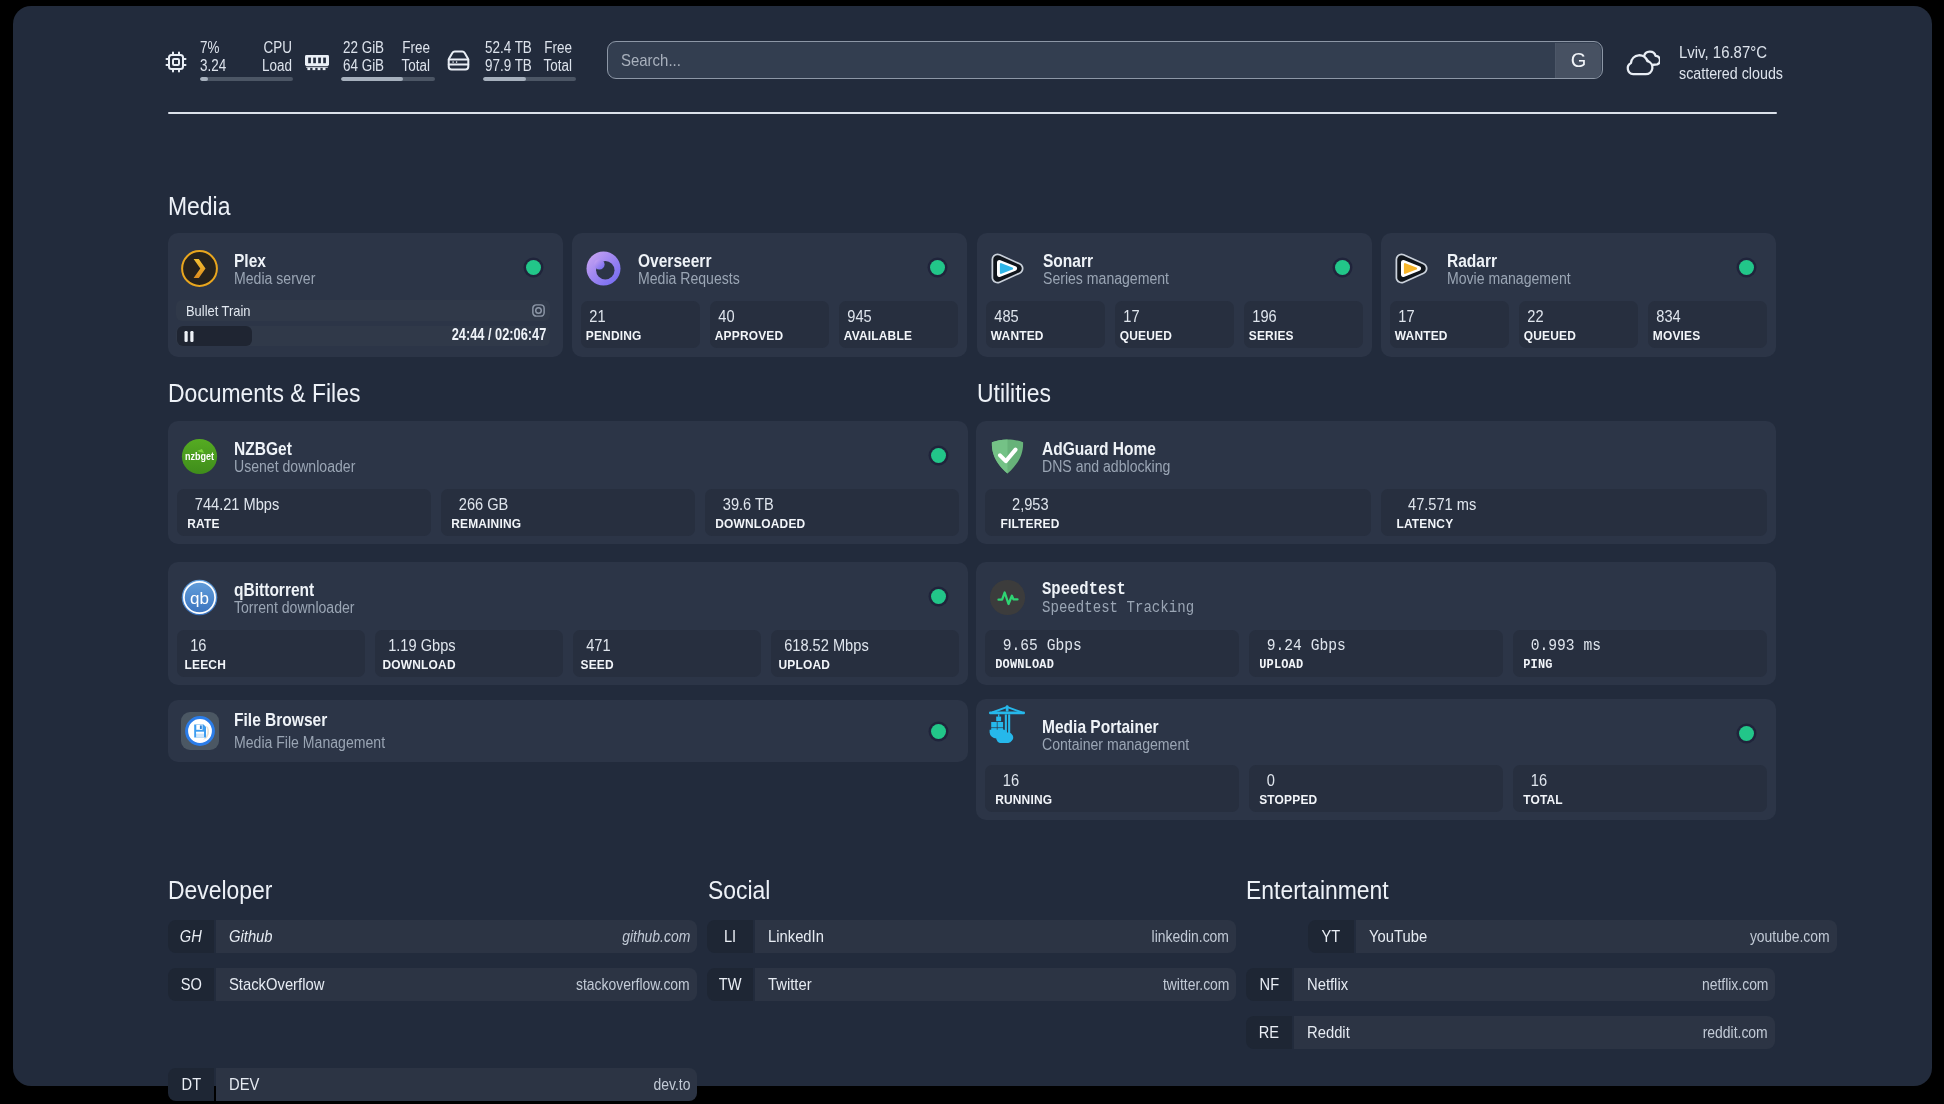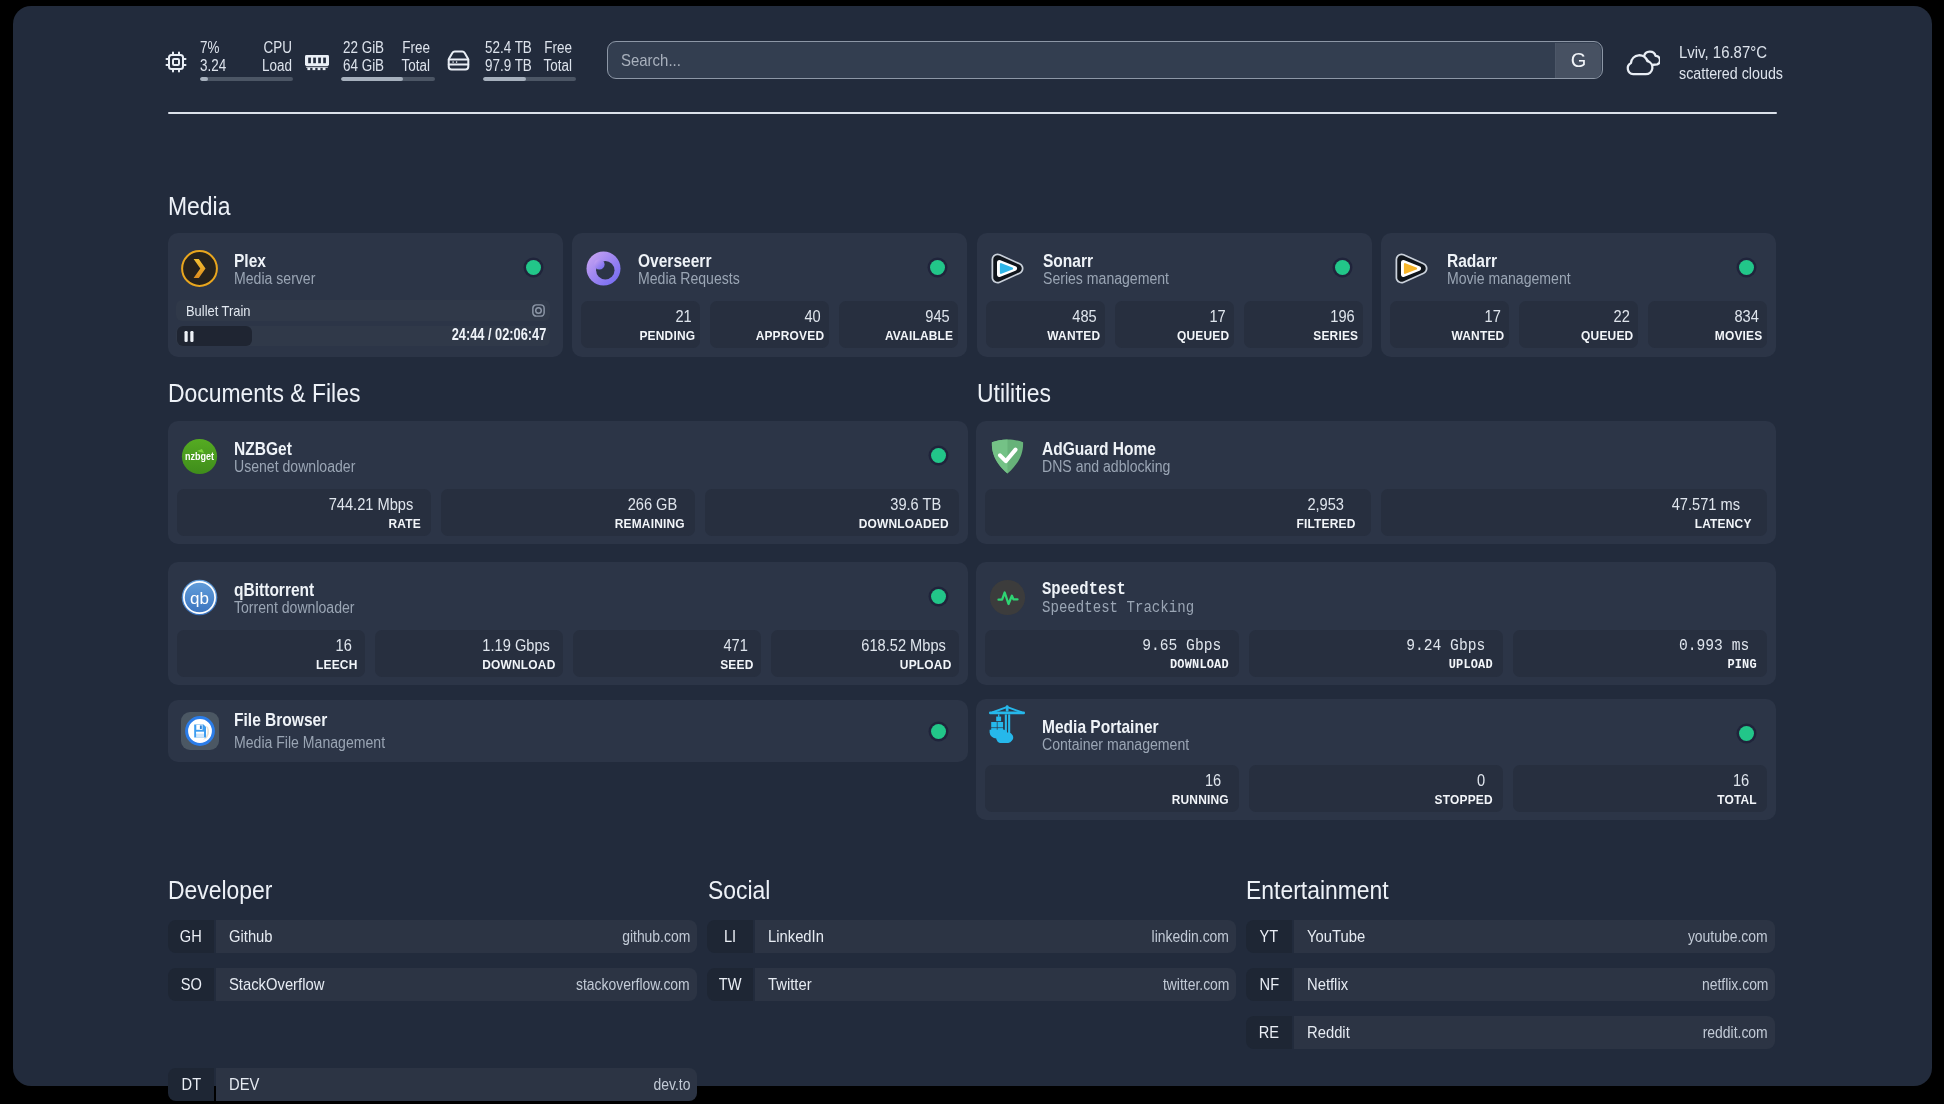--- a/index.html
+++ b/index.html
@@ -15,21 +15,21 @@
 
   
   .card { position:absolute; background:#2c3547; border-radius:10px; }
   .cicon { position:absolute; left:13px; top:17px; width:37px; height:37px; }
   .t1 { position:absolute; left:66px; top:15.5px; font-size:18.5px; font-weight:600; color:#eef2f7; line-height:24px;
     transform:scaleX(0.84); transform-origin:0 0; white-space:nowrap; }
   .t2 { position:absolute; left:66px; top:36px; font-size:16px; color:#9aa5b4; line-height:20px;
     transform:scaleX(0.88); transform-origin:0 0; white-space:nowrap; }
   .dot { position:absolute; width:15px; height:15px; border-radius:50%; background:#22c689; right:22px; top:27px; box-shadow:0 0 0 2.5px rgba(18,16,44,0.45); }
   .stats { position:absolute; left:9px; right:9px; top:68px; height:47px; display:flex; gap:10px; }
-  .stat { flex:1; background:#272f3f; border-radius:7px; text-align:right; padding-top:5px; }
+  .stat { flex:1; background:#272f3f; border-radius:7px; text-align:left; padding-top:5px; }
   .stat .v { font-size:17px; color:#dfe5ed; line-height:21px; transform:scaleX(0.86); transform-origin:50% 0; white-space:nowrap; }
   .stat .l { font-size:13px; font-weight:700; color:#f2f5f9; line-height:17px; letter-spacing:0.2px;
     transform:scaleX(0.92); transform-origin:50% 0; white-space:nowrap; }
 
   
   .rtxt { position:absolute; font-size:16px; color:#dde3ec; line-height:18.2px; white-space:nowrap; }
   .sxl { transform:scaleX(0.84); transform-origin:0 0; }
   .sxr { transform:scaleX(0.84); transform-origin:100% 0; }
   .rbar { position:absolute; height:4px; border-radius:2px; background:#4c5665; overflow:hidden; }
   .rfill { height:4px; border-radius:2px; background:#a6b0bd; }
@@ -392,21 +392,21 @@
         <div class="v">0</div>
         <div class="l">STOPPED</div>
       </div>
     <div class="stat">
         <div class="v">16</div>
         <div class="l">TOTAL</div>
       </div>
   </div>
 </div>
 
-<div class="lrow" style="left:168px; top:920px;">
+<div class="lrow" style="left:168px; top:920px;font-style:italic;">
     <div class="ab">
       <span>GH</span>
     </div>
     <div class="nm">
       <b>Github</b>
       <span class="dm">github.com</span>
     </div>
   </div>
 <div class="lrow" style="left:168px; top:968px;">
     <div class="ab">
@@ -439,21 +439,21 @@
 <div class="lrow" style="left:707px; top:968px;">
     <div class="ab">
       <span>TW</span>
     </div>
     <div class="nm">
       <b>Twitter</b>
       <span class="dm">twitter.com</span>
     </div>
   </div>
 
-<div class="lrow" style="left:1246px; top:920px;">
+<div class="lrow" style="left:1308px; top:920px;">
     <div class="ab">
       <span>YT</span>
     </div>
     <div class="nm">
       <b>YouTube</b>
       <span class="dm">youtube.com</span>
     </div>
   </div>
 <div class="lrow" style="left:1246px; top:968px;">
     <div class="ab">

